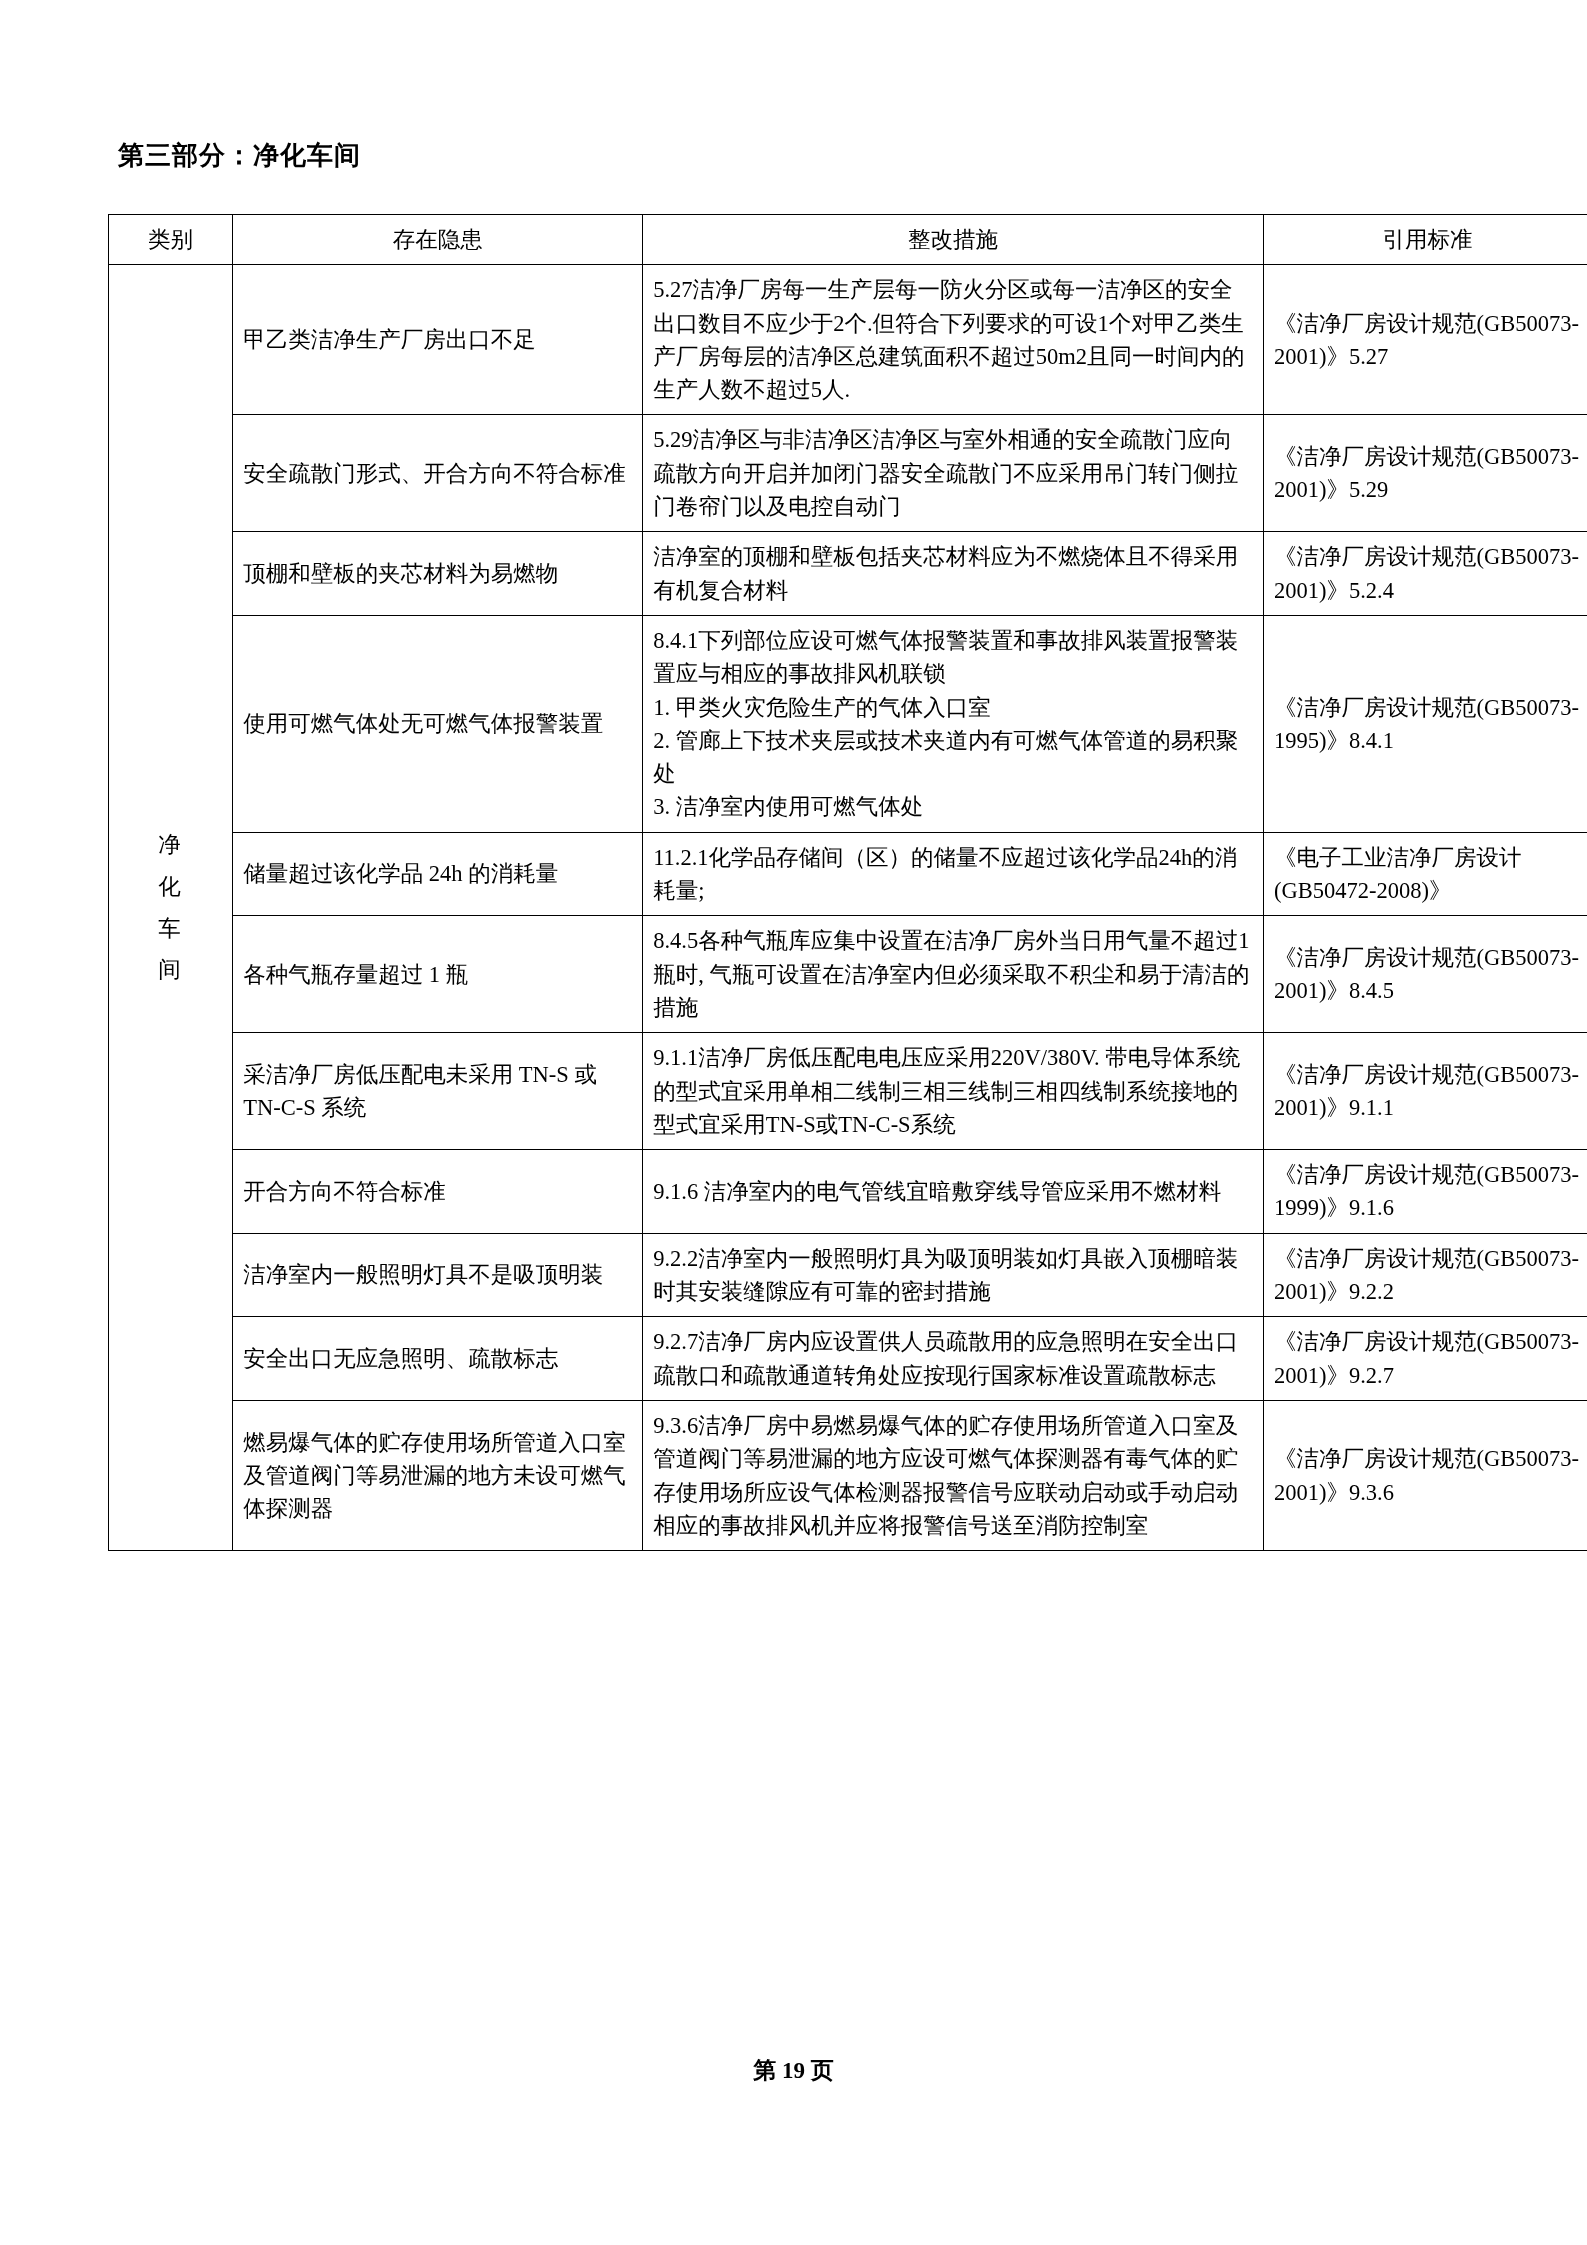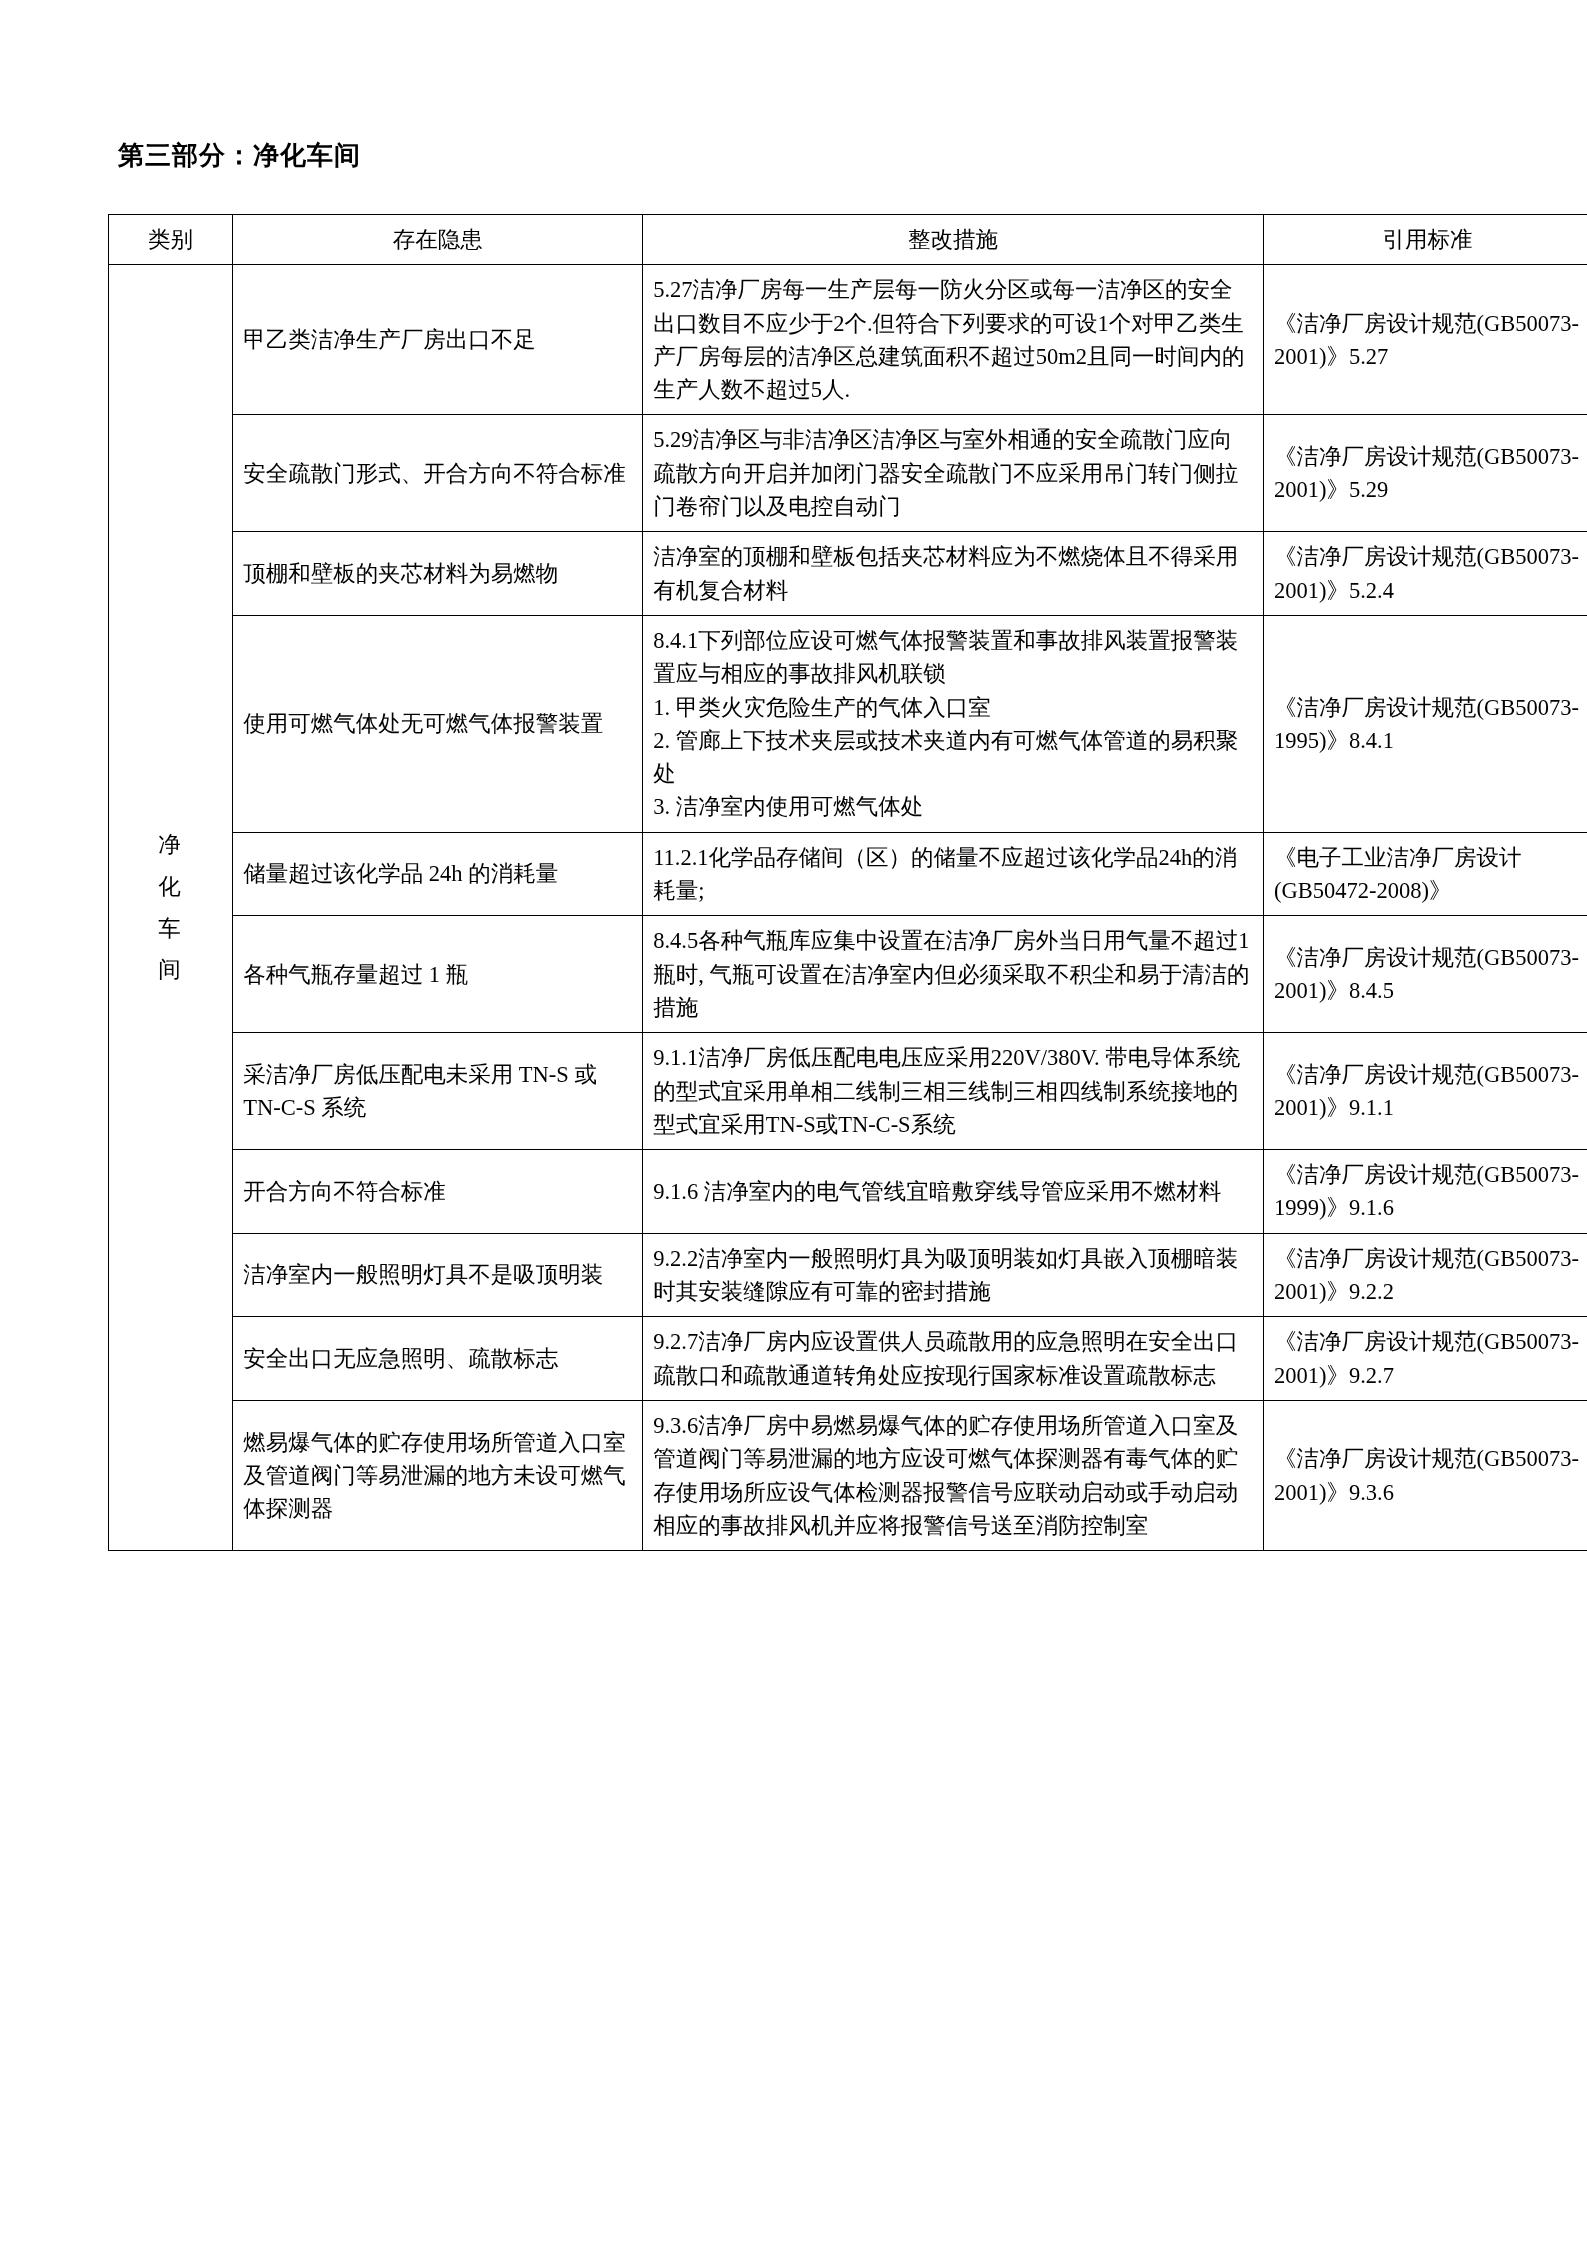--- a/index.html
+++ b/index.html
@@ -179,14 +179,15 @@
         <td class="std">《洁净厂房设计规范(GB50073-2001)》9.2.7</td>
       </tr>
       <tr>
         <td class="hazard">燃易爆气体的贮存使用场所管道入口室及管道阀门等易泄漏的地方未设可燃气体探测器</td>
         <td class="measure nowrapline">9.3.6洁净厂房中易燃易爆气体的贮存使用场所管道入口室及管道阀门等易泄漏的地方应设可燃气体探测器有毒气体的贮存使用场所应设气体检测器报警信号应联动启动或手动启动相应的事故排风机并应将报警信号送至消防控制室</td>
         <td class="std">《洁净厂房设计规范(GB50073-2001)》9.3.6</td>
       </tr>
     </tbody>
   </table>
 
+  <div class="footer">第 19 页</div>
 
 </div>
 
 </body></html>

